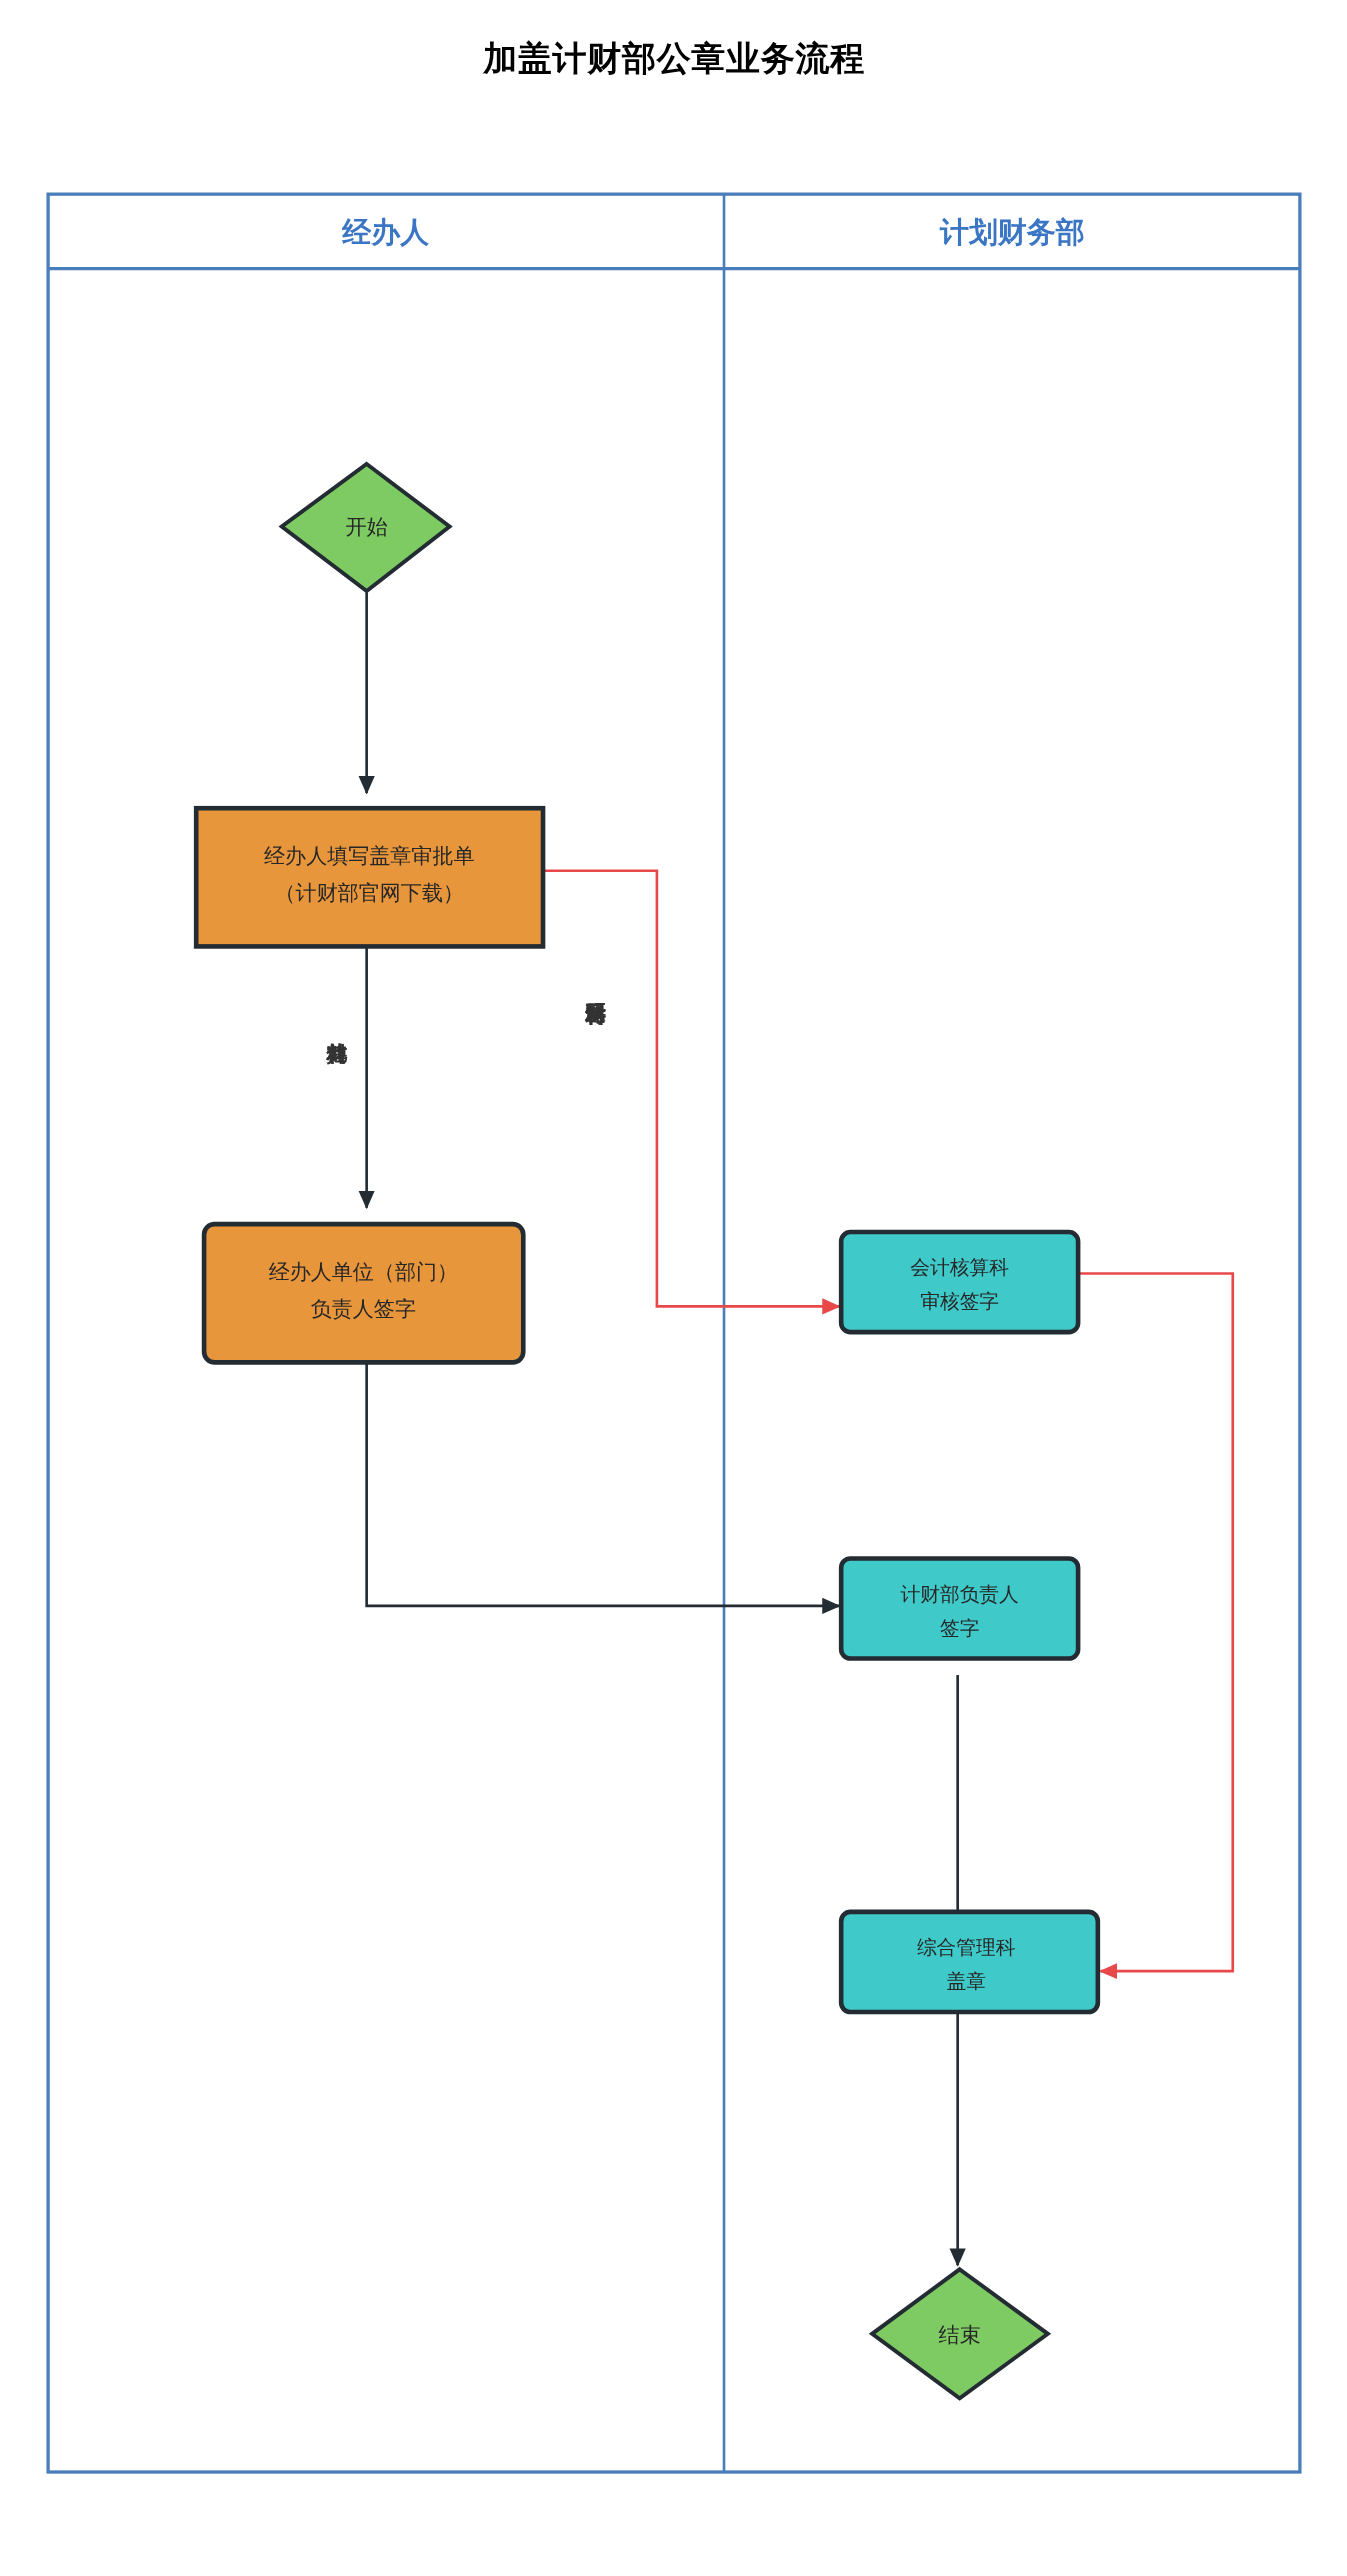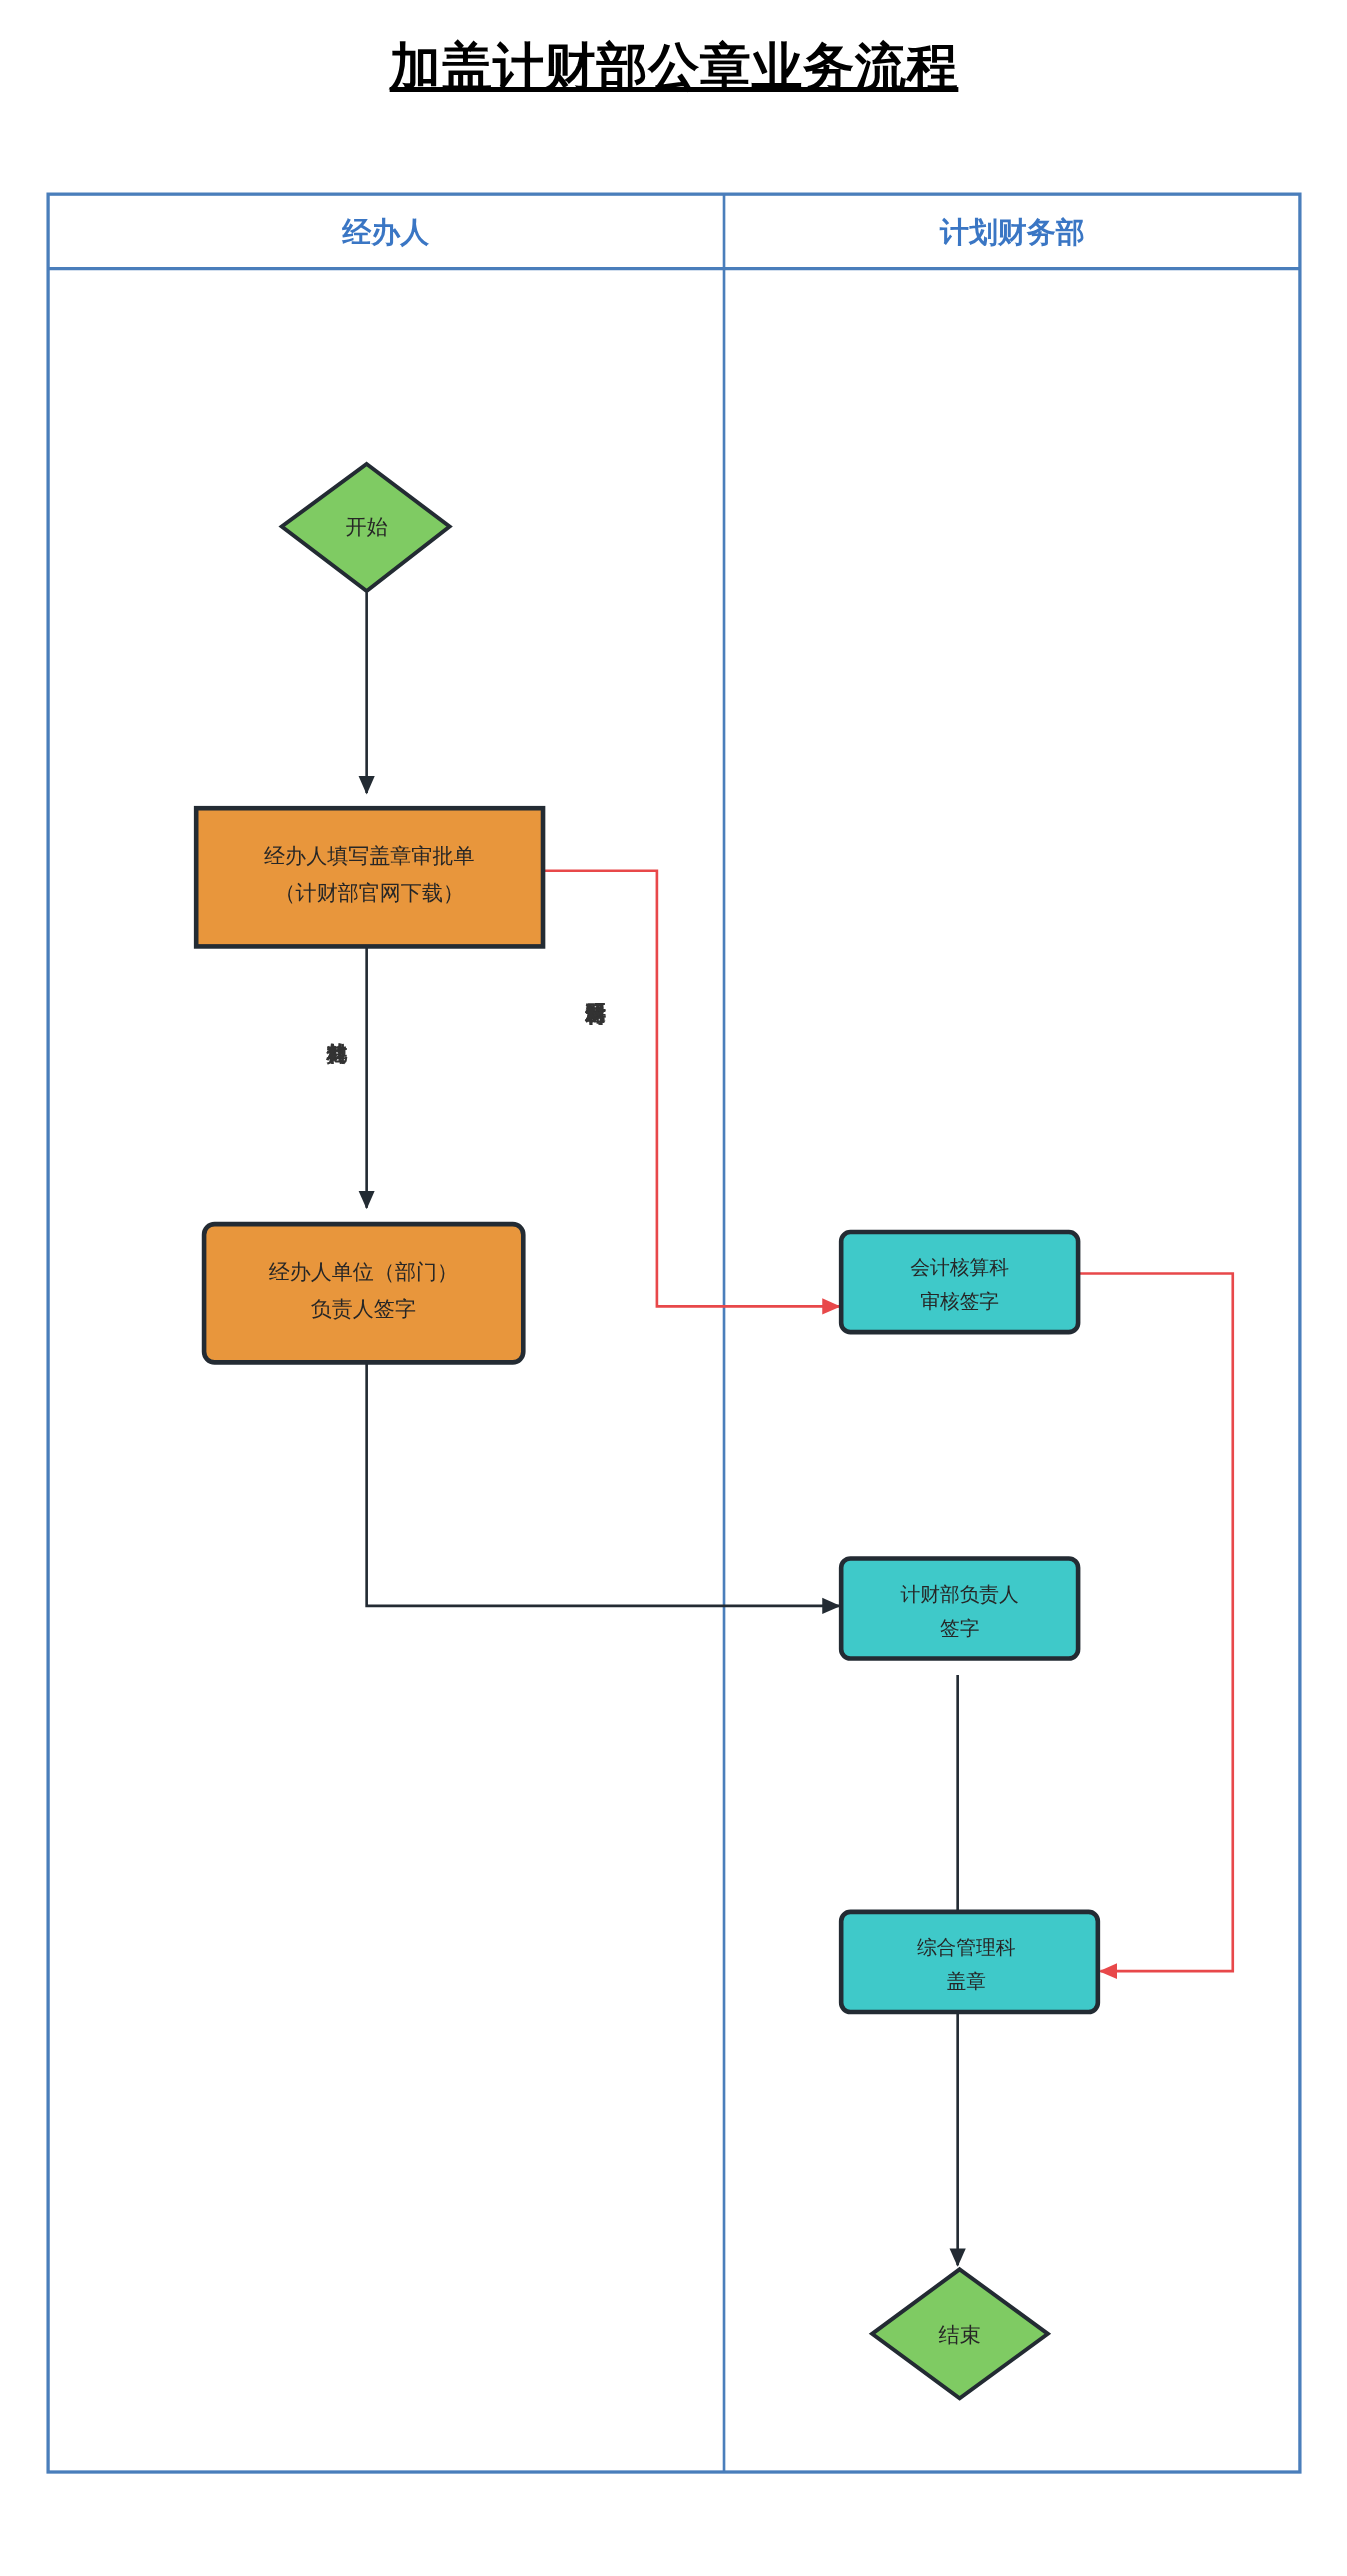--- a/index.html
+++ b/index.html
@@ -19,27 +19,26 @@
     width: 1348px;
     height: 2576px;
     background: #ffffff;
   }
   #chart-title {
     position: absolute;
     left: 0;
     top: 41px;
     width: 1348px;
     text-align: center;
-    font-size: 51px;
+    font-size: 34px;
     font-weight: bold;
     color: #000000;
     letter-spacing: 0.7px;
     line-height: 1.0;
     white-space: nowrap;
-    text-decoration: underline;
   }
   svg.flow {
     position: absolute;
     left: 0;
     top: 0;
     width: 1348px;
     height: 2576px;
   }
   .lane-title {
     font-size: 44px;

